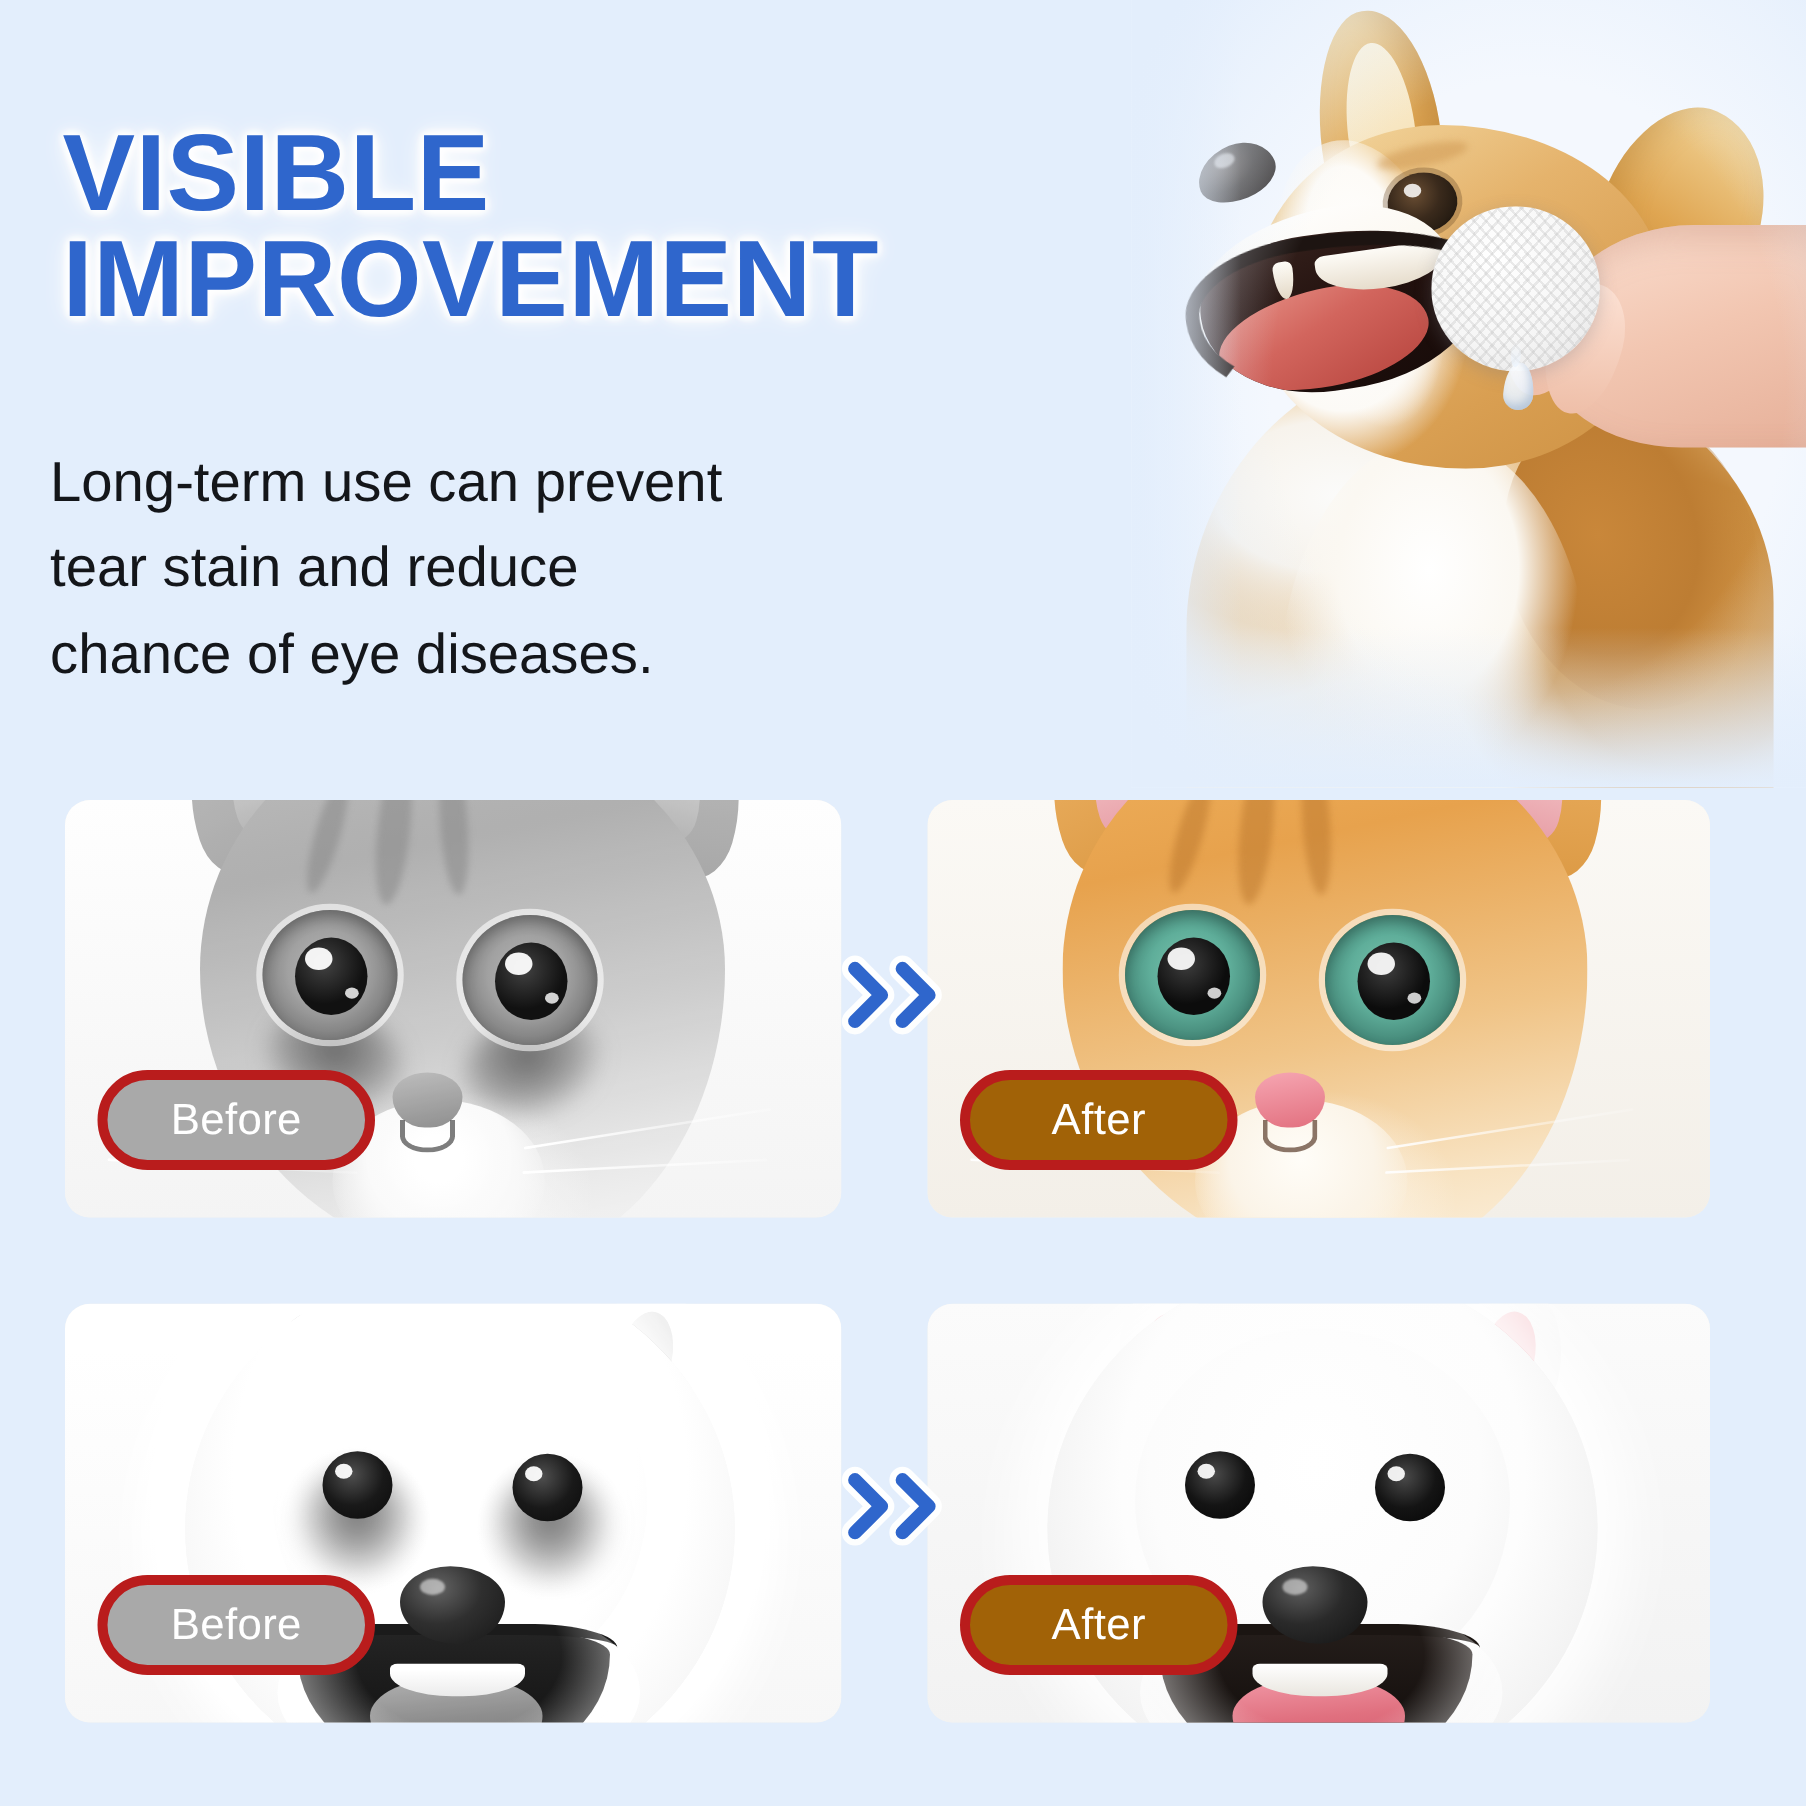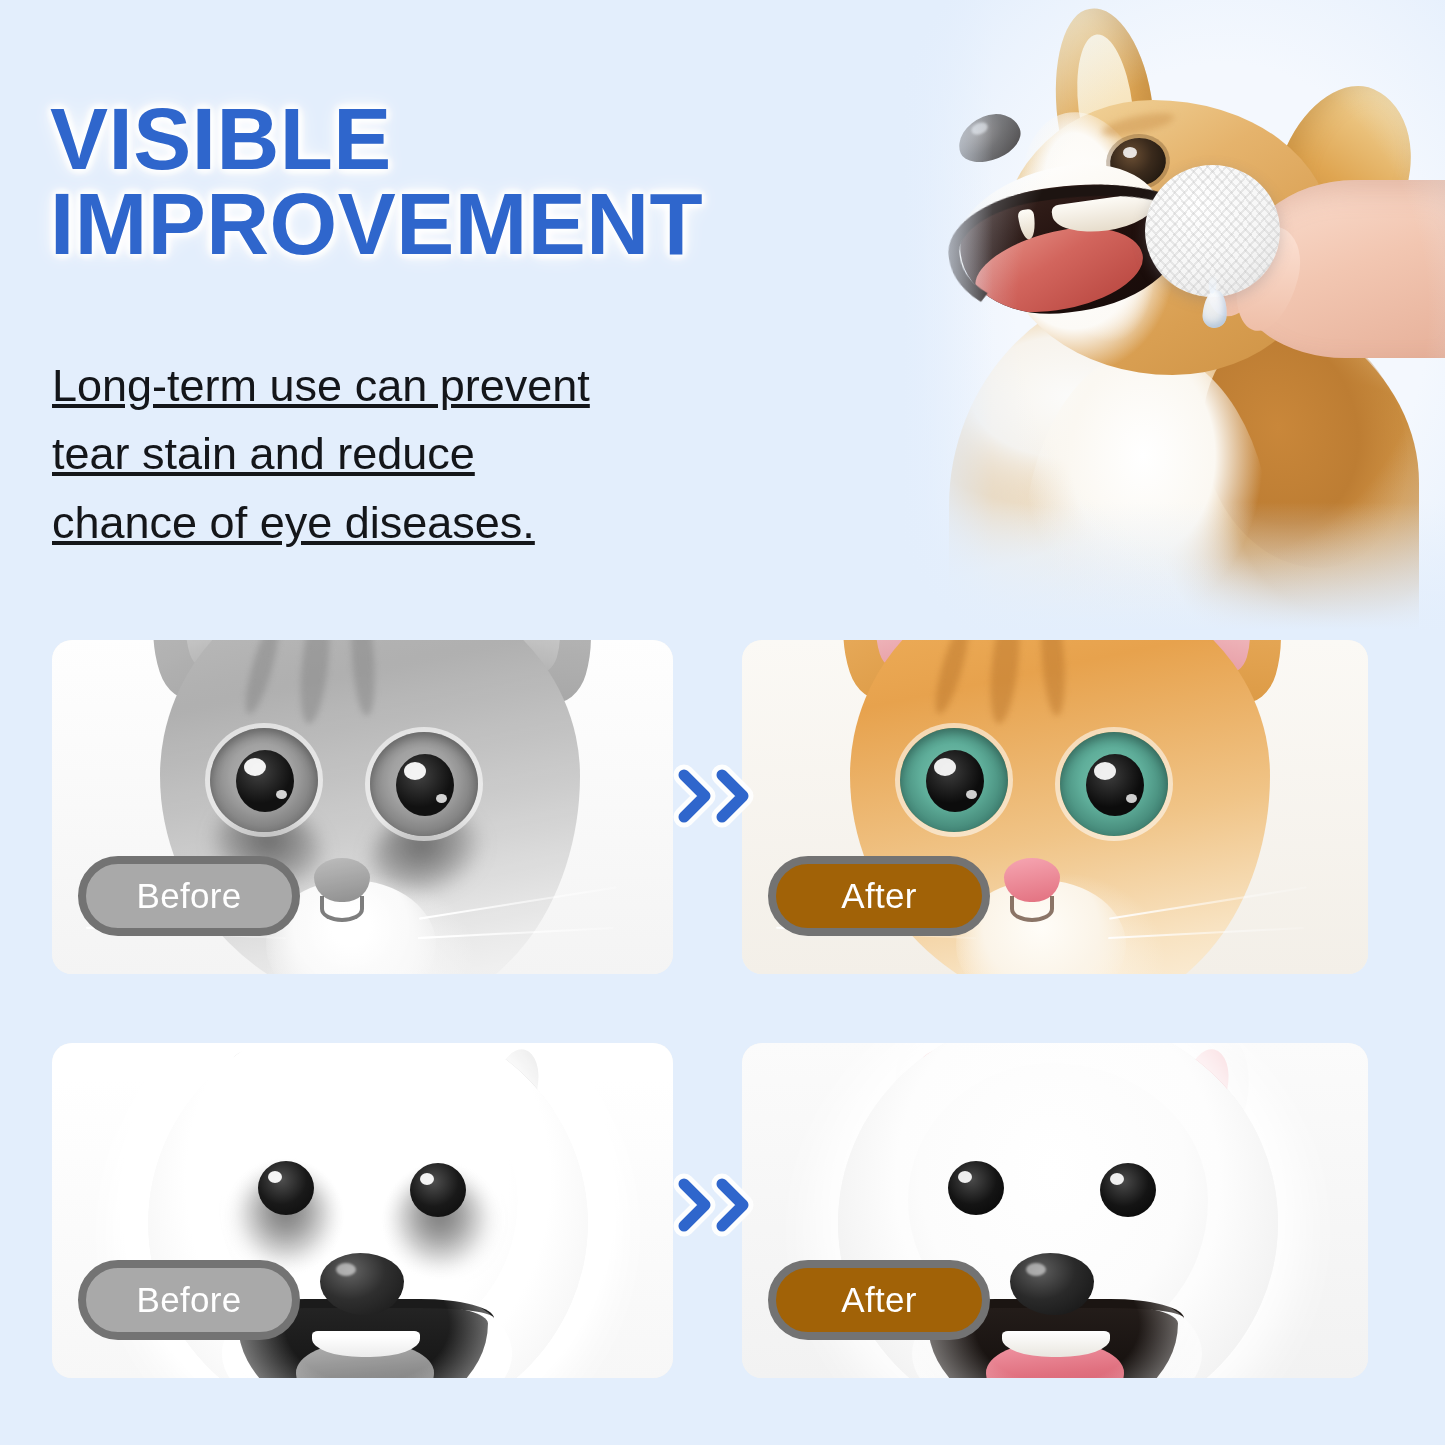--- a/index.html
+++ b/index.html
@@ -126,22 +126,22 @@
   
   #headline{
     position:absolute; left:50px; top:96px; width:880px;
     font-size:87px; line-height:.98; font-weight:bold; letter-spacing:.5px;
     color:#2f66cc; white-space:pre-line;
     text-shadow:
       0 0 8px #fff, 0 0 8px #fff, 0 0 14px #fff, 0 0 22px #fff,
       2px 2px 7px rgba(255,255,255,.95), -2px -2px 7px rgba(255,255,255,.95);
   }
   #subcopy{
-    position:absolute; left:52px; top:352px; width:790px;
-    font-size:45px; line-height:1.52; color:#14161a; white-space:pre-line;text-decoration:underline;
+    position:absolute; left:40px; top:352px; width:790px;
+    font-size:45px; line-height:1.52; color:#14161a; white-space:pre-line;
   }
 
   
   .panel{ position:absolute; border-radius:20px; overflow:hidden; background:#f2f2f0; }
   #panel-cat-before  { left:52px;  top:640px;  width:621px; height:334px; }
   #panel-cat-after   { left:742px; top:640px;  width:626px; height:334px; }
   #panel-dog-before  { left:52px;  top:1043px; width:621px; height:335px; }
   #panel-dog-after   { left:742px; top:1043px; width:626px; height:335px; }
 
   .photo{ position:absolute; inset:0; }
@@ -244,21 +244,21 @@
   .pom-jowl{ position:absolute; left:170px; top:236px; width:290px; height:150px;
     border-radius:50%;
     background:radial-gradient(ellipse at 50% 30%, rgba(255,255,255,.0) 40%, rgba(255,255,255,.55) 72%, rgba(255,255,255,.9) 100%);
     pointer-events:none;}
 
   
   .badge{
     position:absolute; bottom:38px; left:26px;
     display:flex; align-items:center; justify-content:center;
     min-width:222px; height:80px; padding:0 30px;
-    border-radius:40px; border:8px solid #737373;
+    border-radius:40px; border:8px solid #b91c1c;
     font-size:35px; color:#ffffff; letter-spacing:.3px;
   }
   .badge-before{ background:#a9a9a9; }
   .badge-after { background:#a16207; }
 
   
   .chev{ position:absolute; width:86px; height:78px; }
   #chev-top{ left:672px; top:757px; }
   #chev-bottom{ left:672px; top:1166px; }
 </style>

